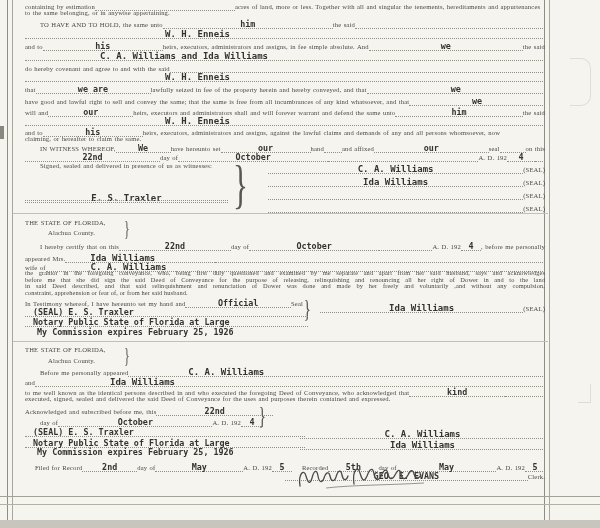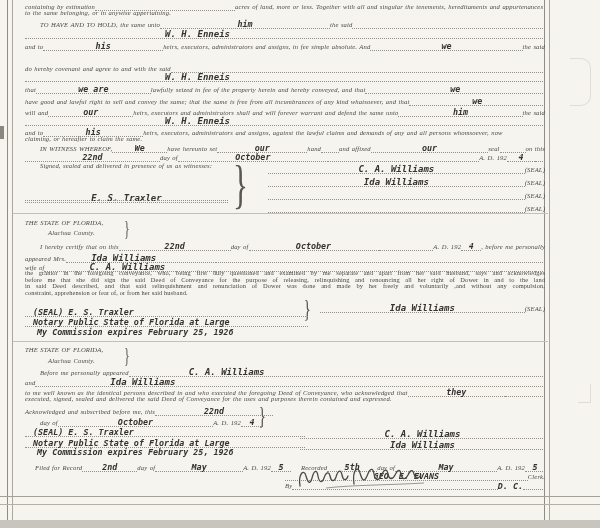--- a/index.html
+++ b/index.html
@@ -4,21 +4,21 @@
 <style>
   html,body{margin:0;padding:0;background:#e9e8e4;}
   .page{position:relative;width:600px;height:528px;background:#f5f4ef;overflow:hidden;
         font-family:"Liberation Serif",serif;}
   
   .p{font-family:"Liberation Serif",serif;font-size:6.6px;line-height:8px;color:#4b4944;
      letter-spacing:.15px;word-spacing:.6px;white-space:nowrap;}
   
   .t{font-family:"DejaVu Sans Mono",monospace;font-weight:700;font-size:8.4px;line-height:9px;
      color:#35332f;white-space:nowrap;transform:translateY(1px);}
-  .r{position:absolute;left:25px;width:520px;display:flex;align-items:flex-end;white-space:nowrap;font-style:italic;}
+  .r{position:absolute;left:25px;width:520px;display:flex;align-items:flex-end;white-space:nowrap;}
   .b{flex:0 0 auto;display:flex;align-items:flex-end;justify-content:center;
      border-bottom:1px dotted #928f87;height:9px;min-width:0;}
   .f{flex:1 1 auto;}
   .jline{display:block;width:520px;font-size:6.4px;line-height:6.6px;color:#4b4944;
          text-align:justify;text-align-last:justify;white-space:normal;letter-spacing:.1px;}
   .jlast{text-align:left;text-align-last:left;}
   .brace{position:absolute;font-family:"Liberation Serif",serif;color:#5a5750;
          transform:scaleX(.6);transform-origin:center;font-weight:400;}
   .vline{position:absolute;top:0;bottom:0;width:1px;background:#95928a;}
   .hline{position:absolute;left:0;right:0;height:1px;background:#a3a098;}
@@ -65,20 +65,25 @@
     <span class="p">and to</span>
     <span class="b" style="flex:0 0 120px">
         <span class="t">his</span>
       </span>
     <span class="p">heirs, executors, administrators and assigns, in fee simple absolute.  And</span>
     <span class="b" style="flex:1 1 auto">
         <span class="t">we</span>
       </span>
     <span class="p">the said</span>
   </div>
+  <div class="r" style="top:51px">
+    <span class="b f" style="justify-content:flex-start">
+        <span class="t" style="margin-left:75px;font-size:9px">C. A. Williams and Ida Williams</span>
+      </span>
+  </div>
 
   <div class="r" style="top:63px">
     <span class="p">do hereby covenant and agree to and with the said</span>
     <span class="b f"></span>
   </div>
   <div class="r" style="top:72px">
     <span class="b f" style="justify-content:flex-start">
         <span class="t" style="margin-left:140px;font-size:9px">W. H. Enneis</span>
       </span>
   </div>
@@ -237,20 +242,27 @@
     <span class="b f"></span>
   </div>
 
   <div style="position:absolute;left:25px;top:270px;width:520px">
     <span class="jline">the grantor in the foregoing conveyance, who, being first duly questioned and examined by me separate and apart from her said husband, says and acknowledges</span>
     <span class="jline">before me that she did sign the said Deed of Conveyance for the purpose of releasing, relinquishing and renouncing all her right of Dower in and to the land</span>
     <span class="jline">in said Deed described, and that said relinquishment and renunciation of Dower was done and made by her freely and voluntarily ,and without any compulsion,</span>
     <span class="jline jlast">constraint, apprehension or fear of, or from her said husband.</span>
   </div>
 
+  <div class="r" style="top:298px;width:278px">
+    <span class="p">In Testimony whereof, I have hereunto set my hand and</span>
+    <span class="b" style="flex:1 1 auto">
+        <span class="t">Official</span>
+      </span>
+    <span class="p">Seal</span>
+  </div>
   <span class="brace" style="left:301px;top:295px;font-size:26px;line-height:28px">}</span>
 
   <div class="r" style="top:303px;left:320px;width:225px">
     <span class="b f">
         <span class="t" style="font-size:9px">Ida Williams</span>
       </span>
     <span class="p">(SEAL)</span>
   </div>
 
   <div class="r" style="top:307px;width:283px">
@@ -285,21 +297,21 @@
   </div>
   <div class="r" style="top:377px">
     <span class="p">and</span>
     <span class="b f" style="justify-content:flex-start">
         <span class="t" style="margin-left:75px;font-size:9px">Ida Williams</span>
       </span>
   </div>
   <div class="r" style="top:387px">
     <span class="p">to me well known as the identical persons described in and who executed the foregoing Deed of Conveyance, who acknowledged that</span>
     <span class="b f">
-        <span class="t">they</span>
+        <span class="t">kind</span>
       </span>
     <span class="b" style="flex:0 0 40px"></span>
   </div>
   <div class="r" style="top:395px">
     <span class="p">executed, signed, sealed and delivered the said Deed of Conveyance for the uses and purposes therein contained and expressed.</span>
   </div>
 
   <div class="r" style="top:406px;width:248px">
     <span class="p">Acknowledged and subscribed before me, this</span>
     <span class="b f">
@@ -368,26 +380,20 @@
     <span class="b" style="flex:0 0 20px">
         <span class="t">5</span>
       </span>
   </div>
 
   <div class="r" style="top:471px;left:285px;width:260px">
     <span class="b f">
         <span class="t">GEO. E. EVANS</span>
       </span>
     <span class="p">Clerk.</span>
-  </div>
-  <div class="r" style="top:480px;left:285px;width:260px">
-    <span class="p">By</span>
-    <span class="b" style="flex:1 1 auto"></span>
-    <span class="t">D. C.</span>
-    <span class="b" style="flex:0 0 22px"></span>
   </div>
 
   <svg class="mark" style="left:296px;top:464px" width="150" height="26" viewBox="0 0 150 26">
     <path d="M4 22 C2 10 8 4 10 12 C12 19 14 21 16 14 C18 6 21 5 22 12 C23 18 26 20 28 14 C30 8 33 7 34 12 C35 17 38 19 40 13 C42 6 45 5 46 11 C47 16 50 18 52 12" fill="none" stroke="#4a4a48" stroke-width="1.3" stroke-linecap="round"></path>
     <path d="M58 20 C56 6 62 1 64 9 C66 16 68 19 71 12 C74 4 77 3 78 10 C79 16 82 18 85 12 C88 5 91 4 92 10 C93 15 96 17 99 11 C102 5 104 5 105 10 C106 15 109 17 112 11 C114 6 117 5 118 10 C119 14 122 16 125 11" fill="none" stroke="#4a4a48" stroke-width="1.3" stroke-linecap="round"></path>
     <path d="M30 24 C55 21 95 21 128 19" fill="none" stroke="#4a4a48" stroke-width="0.8" opacity="0.7"></path>
   </svg>
 
   <div class="hline" style="top:496px"></div>
   <div class="hline" style="top:504px;background:#b3b0a7"></div>

